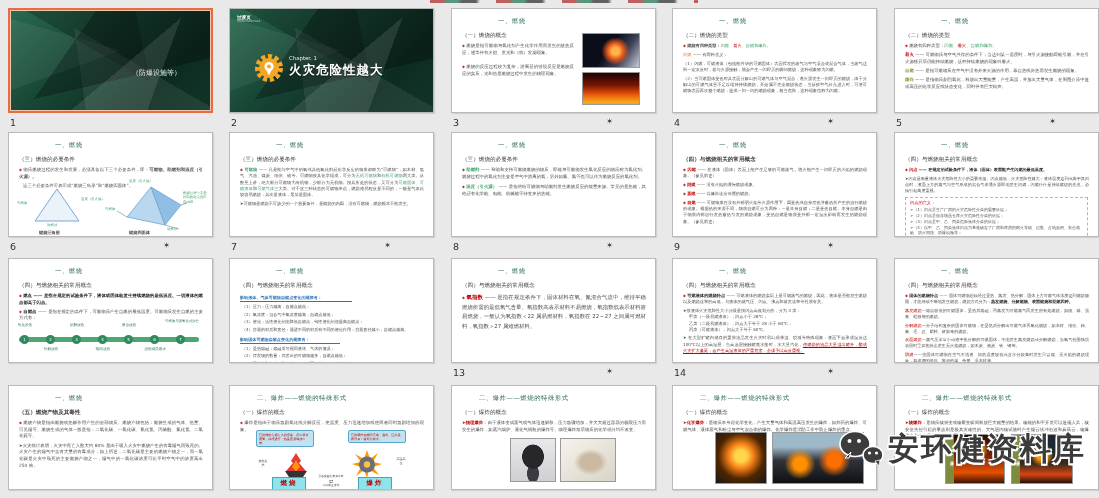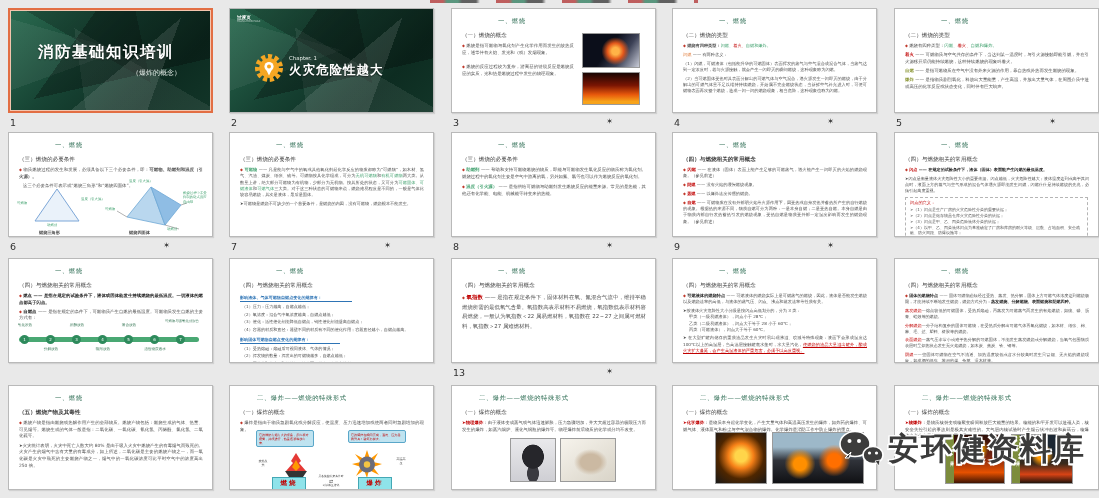--- a/index.html
+++ b/index.html
@@ -91,22 +91,21 @@
   .s13b{font-size:5.4px;line-height:1.8;margin-top:2px}
   .small42{font-size:4.2px}
 </style>
 </head>
 <body>
 
 <div class="cutstrip"></div>
 
 <div class="cell c1 r1">
   <div class="slide selected coverbg">
-    <div class="cover-title">消防基础知识培训</div>
-    <div class="cover-sub">（爆炸的概念）</div>
+    <div class="cover-sub">（防爆设施等）</div>
   </div>
   <div class="footer">
     <span class="num">1</span>
       <span></span>
   </div>
 </div>
 
 <div class="cell c2 r1">
   <div class="slide coverbg">
     <div class="logo">
@@ -348,20 +347,24 @@
     <div class="stitle">一、燃烧</div>
     <div class="heading">（四）与燃烧相关的常用概念</div>
     <div class="body small42">
       <p class="p bl"><span class="bd" style="color:#222">可燃液体的燃烧特点</span><span> —— 可燃液体的燃烧实际上是可燃蒸气的燃烧，因此，液体是否能发生燃烧以及燃烧速率的高低，与液体的蒸气压、闪点、沸点和蒸发速率等性质有关。</span></p>
       <p class="p" style="margin-bottom:0">➤按液体火灾危险性大小分级是按闪点高低划分的，分为 3 类：</p>
       <p class="p" style="margin:0 0 0 6px">甲类（一级易燃液体），闪点小于 28℃；</p>
       <p class="p" style="margin:0 0 0 6px">乙类（二级易燃液体），闪点大于等于 28 小于 60℃；</p>
       <p class="p" style="margin:0 0 2px 6px">丙类（可燃液体），闪点大于等于 60℃。</p>
       <p class="p"><span>➤ 在大型贮罐内储存的重质油品发生火灾时易出现沸溢、喷溅等特殊现象：液面下会形成温度达 100℃以上的高温层，当高温层接触罐底水垫时，水大量汽化，</span><span class="ru">使燃烧的油品大量溢出罐外，酿成火灾扩大蔓延，会产生高温液体的严重危害，必须予以高度重视。</span></p>
     </div>
+  </div>
+  <div class="footer">
+    <span class="num">14</span>
+    <span class="star"></span>
   </div>
 </div>
 
 <div class="cell c5 r3">
   <div class="slide">
     <div class="stitle">一、燃烧</div>
     <div class="heading">（四）与燃烧相关的常用概念</div>
     <div class="body" style="font-size:4.1px">
       <p class="p bl"><span class="bd" style="color:#222">固体的燃烧特点</span><span> —— 固体可燃物必须经过受热、蒸发、热分解，固体上方可燃气体浓度达到燃烧极限，才能持续不断地发生燃烧，燃烧方式分为：</span><span class="bd" style="color:#222">蒸发燃烧、分解燃烧、表面燃烧和阴燃四种。</span></p>
       <p class="p"><span class="rd">蒸发燃烧</span><span>—熔点较低的可燃固体，受热后熔融，再蒸发为可燃蒸气而发生的有焰燃烧，如硫、磷、沥青、蜡烛等的燃烧。</span></p>

